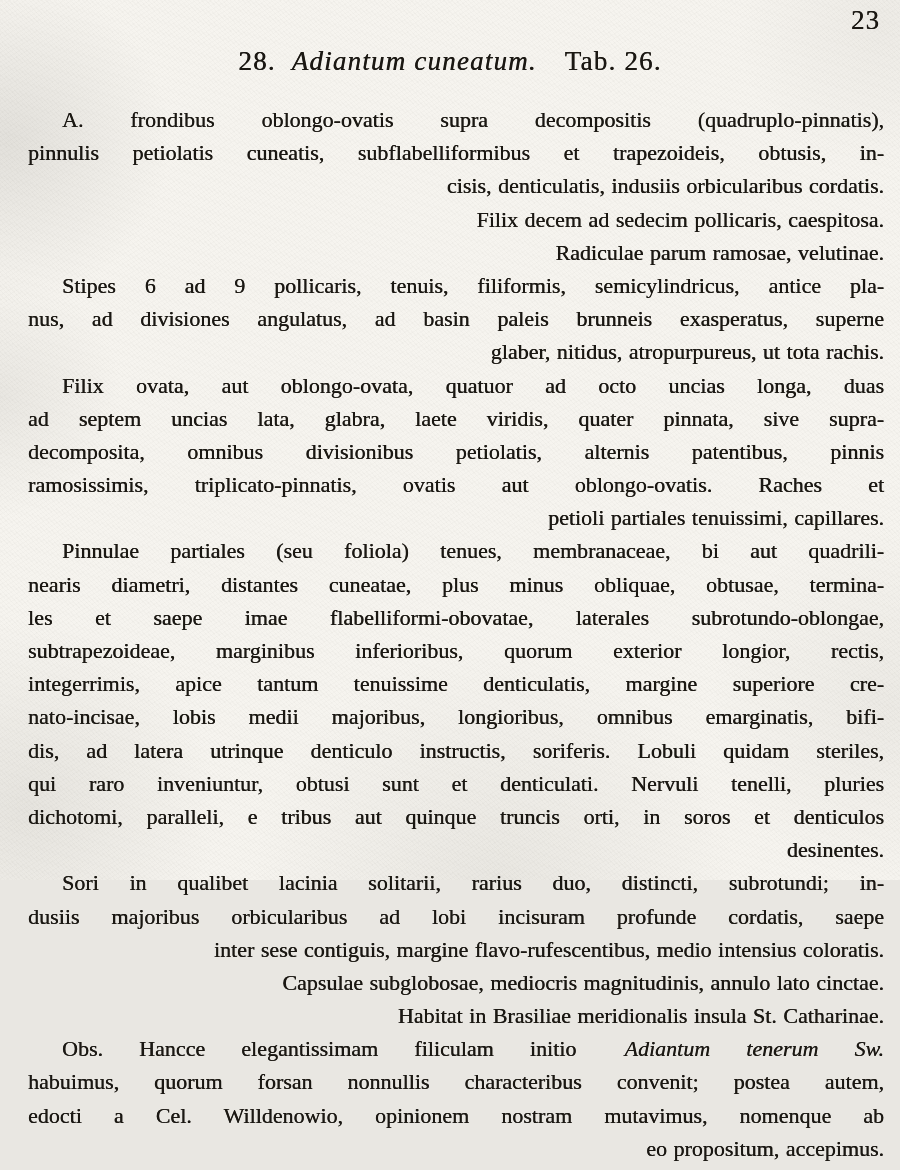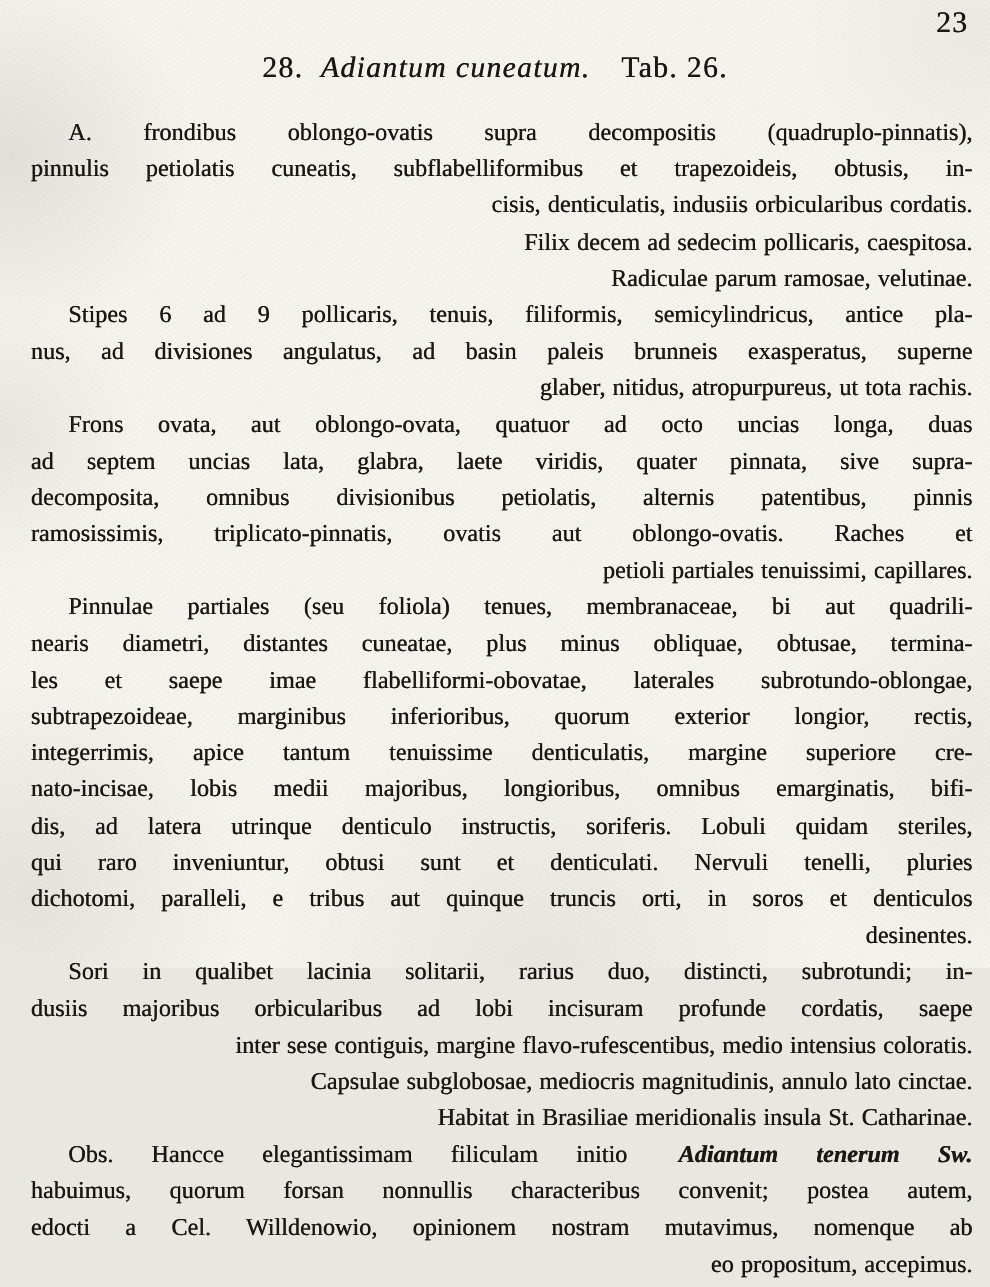--- a/index.html
+++ b/index.html
@@ -75,21 +75,21 @@
     text-align-last: justify;
   }
   .end {
     text-align: right;
   }
   .para.indent .line:first-child {
     text-indent: 34px;
   }
   .bi {
     font-style: italic;
-    font-weight: bold;
+    font-weight: normal;
     margin-left: 12px;
   }
 </style>
 </head>
 <body>
 
 <div class="page">
   <div class="pagenum">23</div>
 
   <h1 class="heading">
@@ -109,21 +109,21 @@
       </div>
       <div class="para indent">
         <div class="line end"><span>Radiculae parum ramosae, velutinae.</span></div>
       </div>
       <div class="para indent">
         <div class="line just"><span>Stipes 6 ad 9 pollicaris, tenuis, filiformis, semicylindricus, antice pla-</span></div>
         <div class="line just"><span>nus, ad divisiones angulatus, ad basin paleis brunneis exasperatus, superne</span></div>
         <div class="line end"><span>glaber, nitidus, atropurpureus, ut tota rachis.</span></div>
       </div>
       <div class="para indent">
-        <div class="line just"><span>Frons ovata, aut oblongo-ovata, quatuor ad octo uncias longa, duas</span></div>
+        <div class="line just"><span>Filix ovata, aut oblongo-ovata, quatuor ad octo uncias longa, duas</span></div>
         <div class="line just"><span>ad septem uncias lata, glabra, laete viridis, quater pinnata, sive supra-</span></div>
         <div class="line just"><span>decomposita, omnibus divisionibus petiolatis, alternis patentibus, pinnis</span></div>
         <div class="line just"><span>ramosissimis, triplicato-pinnatis, ovatis aut oblongo-ovatis.  Raches et</span></div>
         <div class="line end"><span>petioli partiales tenuissimi, capillares.</span></div>
       </div>
       <div class="para indent">
         <div class="line just"><span>Pinnulae partiales (seu foliola) tenues, membranaceae, bi aut quadrili-</span></div>
         <div class="line just"><span>nearis diametri, distantes cuneatae, plus minus obliquae, obtusae, termina-</span></div>
         <div class="line just"><span>les et saepe imae flabelliformi-obovatae, laterales subrotundo-oblongae,</span></div>
         <div class="line just"><span>subtrapezoideae, marginibus inferioribus, quorum exterior longior, rectis,</span></div>

